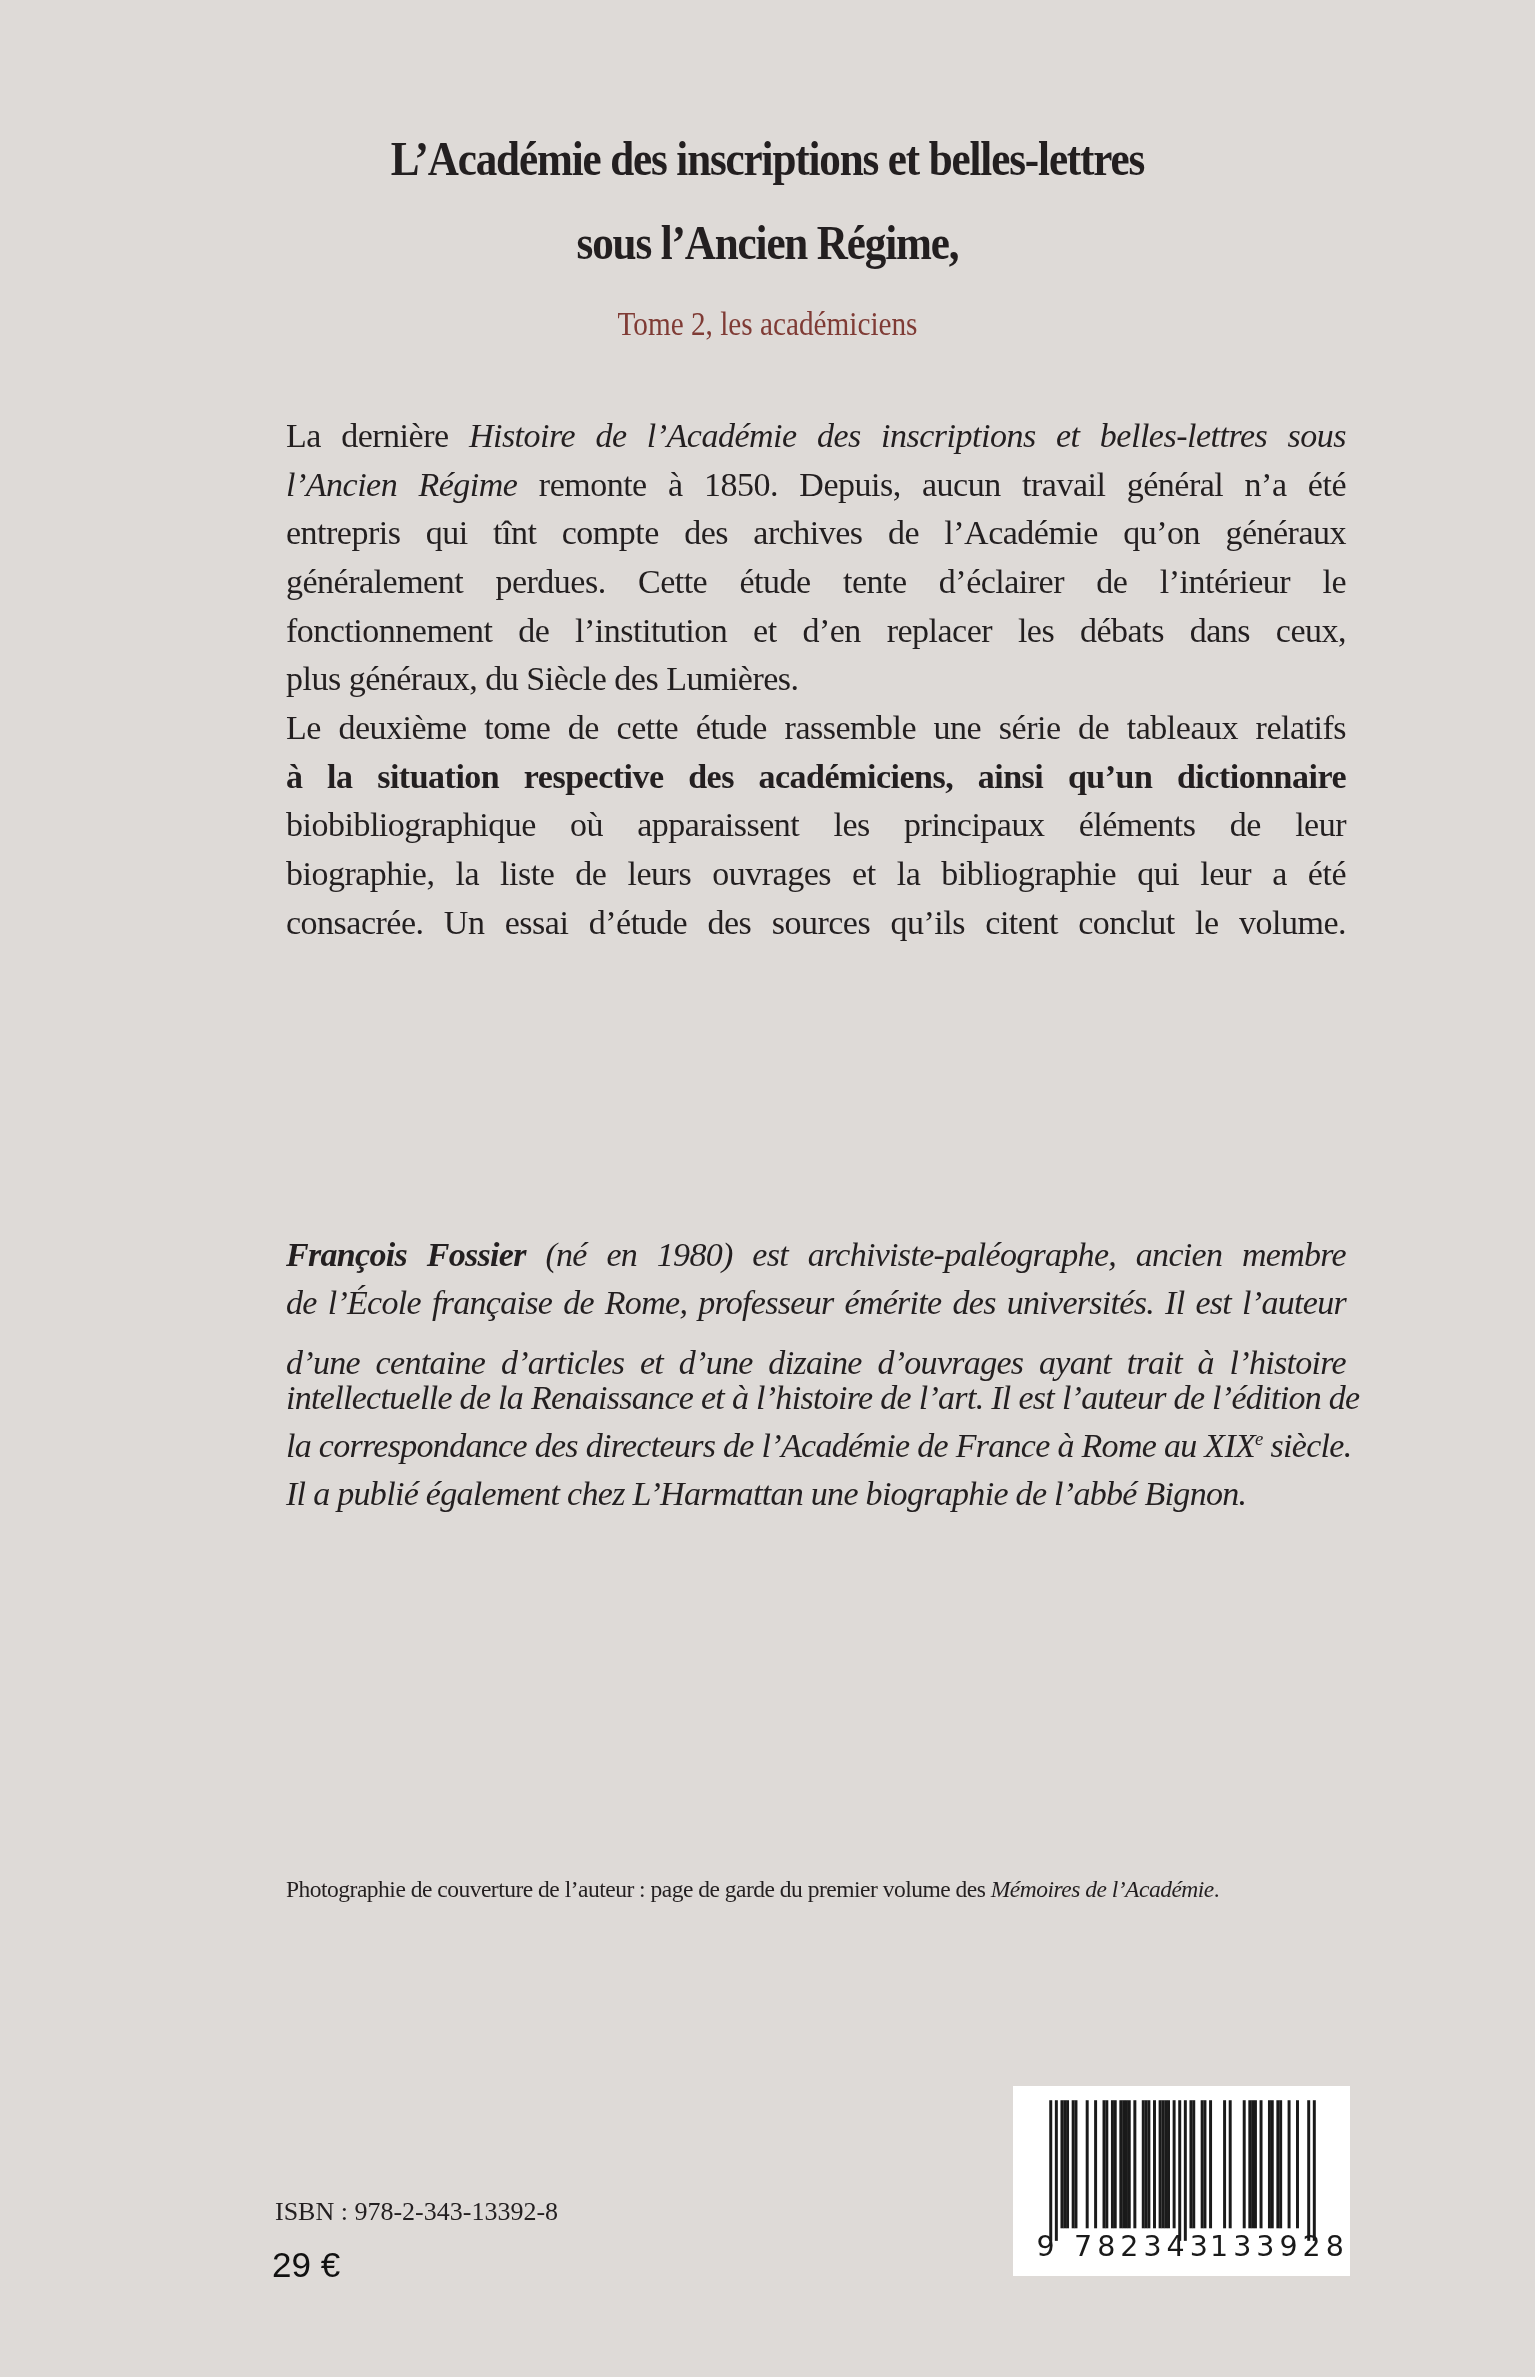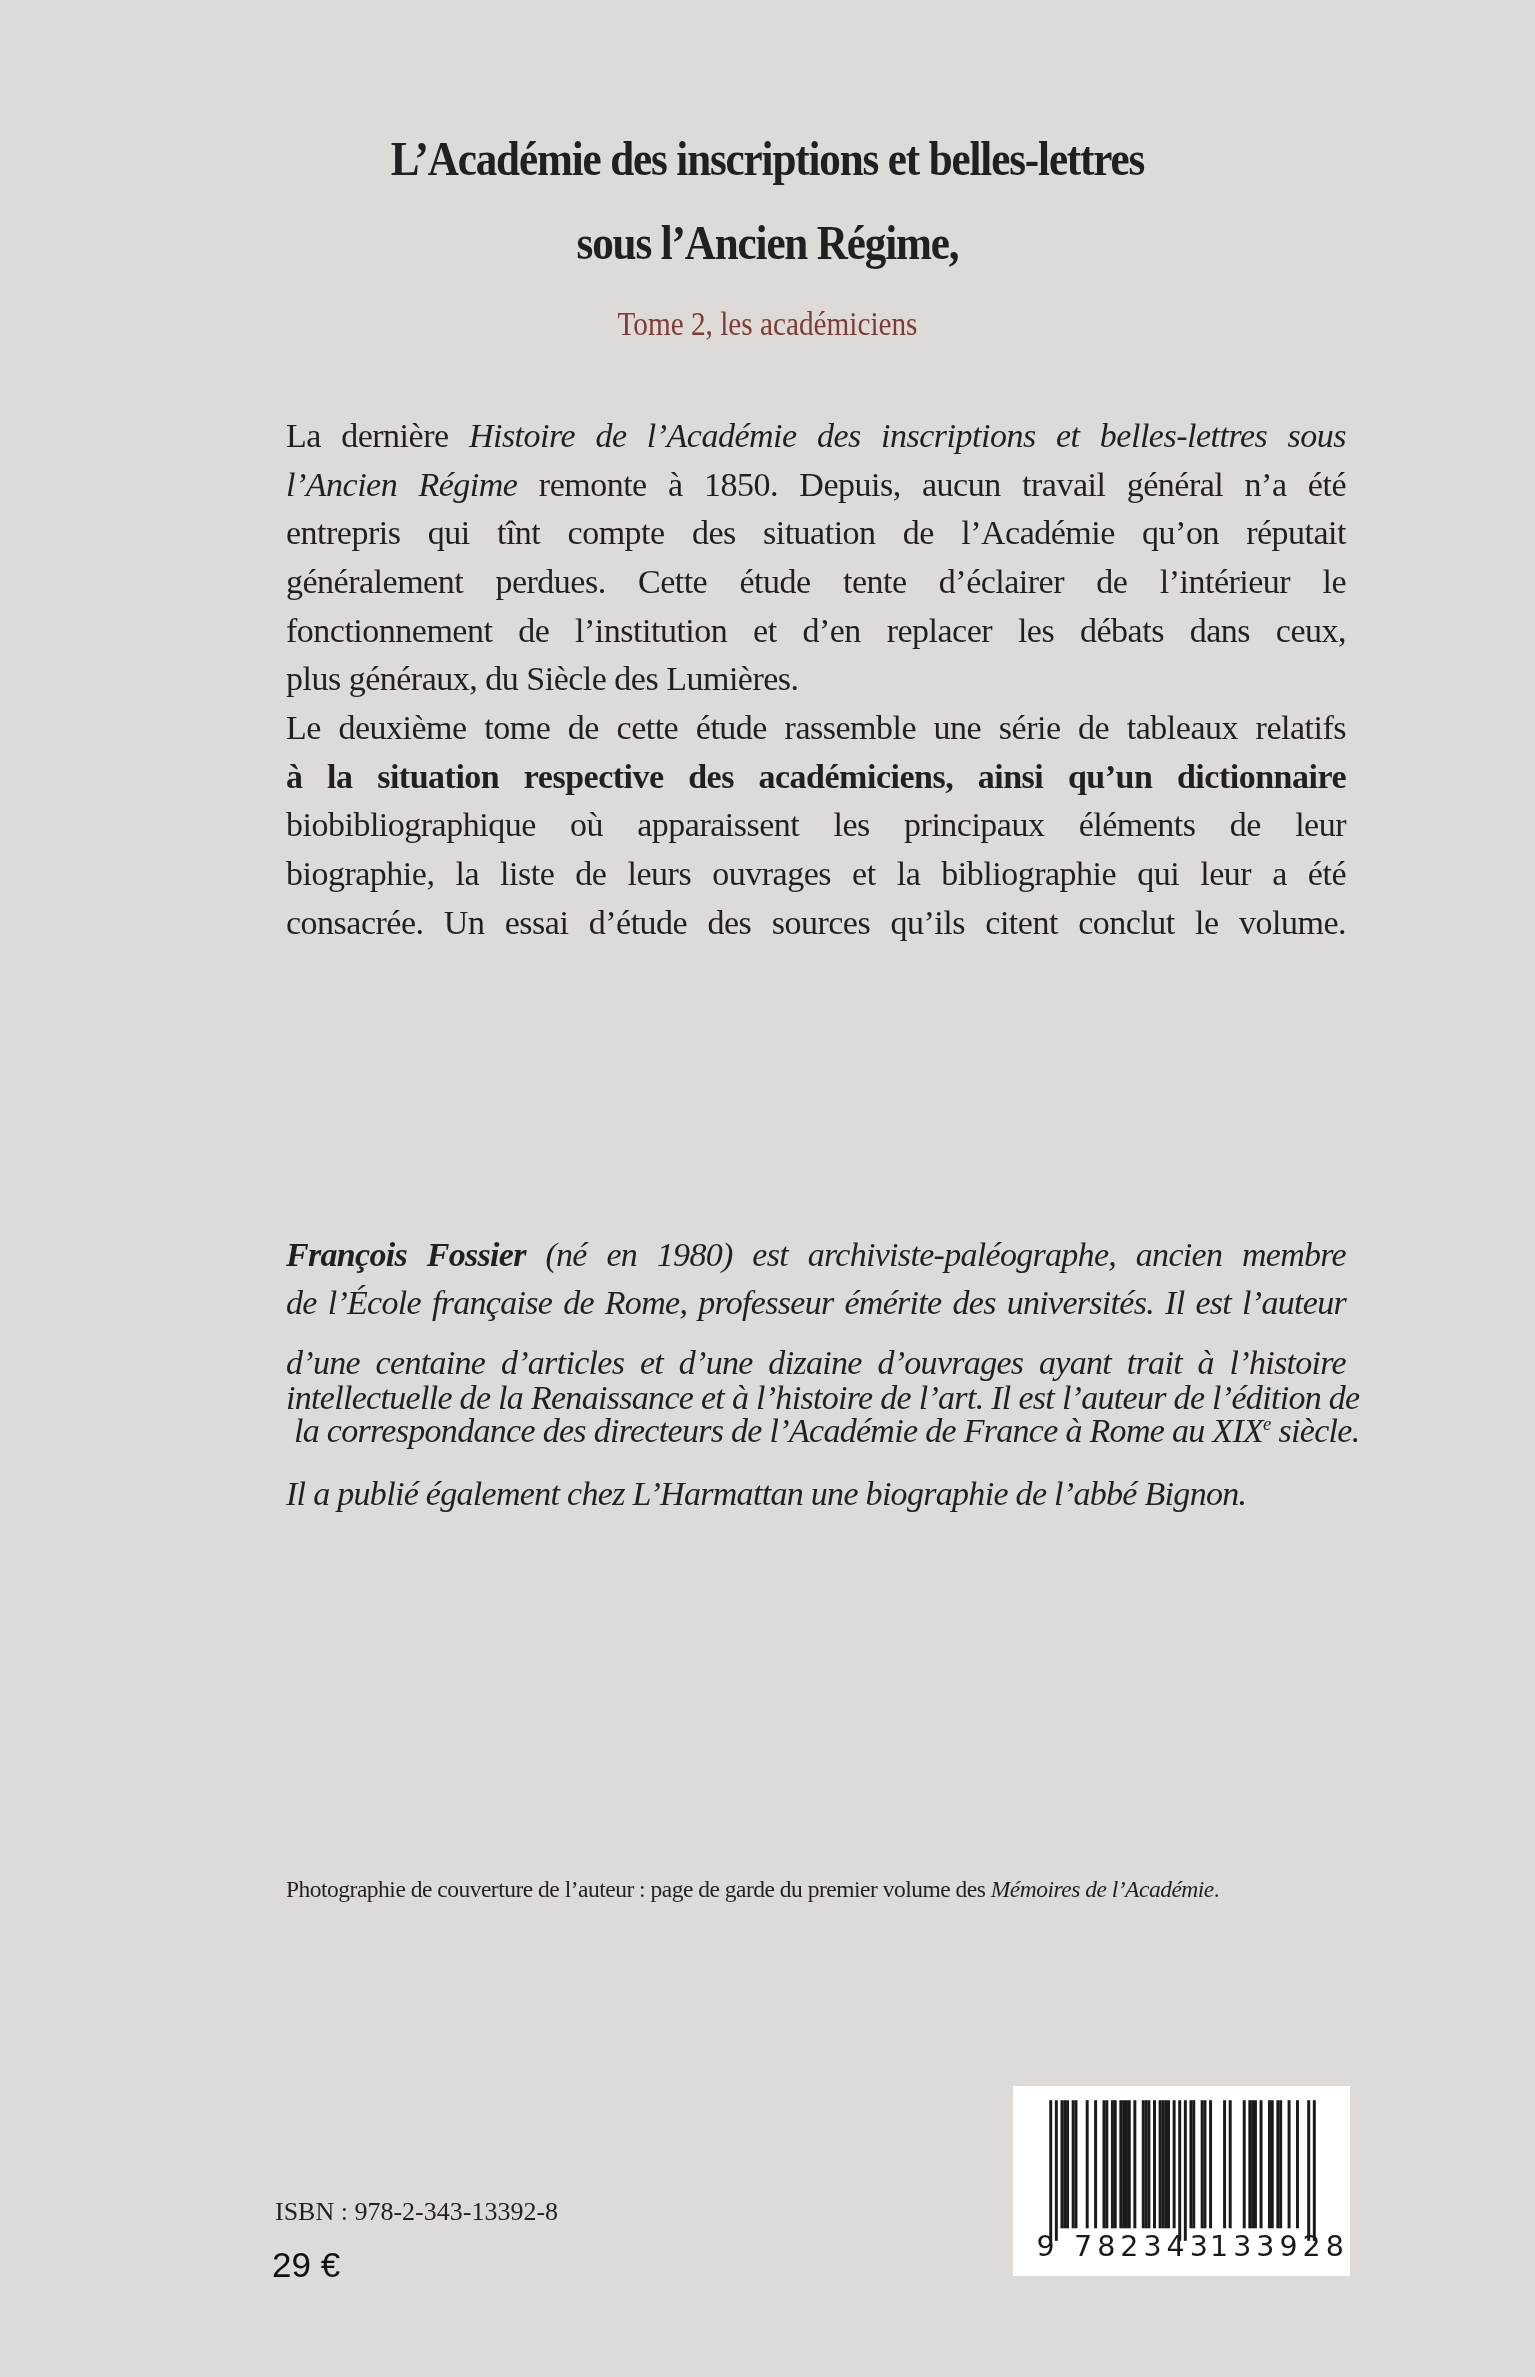--- a/index.html
+++ b/index.html
@@ -131,37 +131,37 @@
 
 <div>
   <div class="title-line" style="top:134px;">L’Académie des inscriptions et belles-lettres</div>
   <div class="title-line" style="top:218px;">sous l’Ancien Régime,</div>
   <div class="subtitle" style="top:307px; color:#7f3b35;">Tome 2, les académiciens</div>
 </div>
 
 <div class="para desc" id="desc" style="top:419px;">
     <div class="line" style="top: 0px;"><span style="font-style: normal;">La dernière </span><span style="font-style: italic;">Histoire de l’Académie des inscriptions et belles-lettres sous</span></div>
     <div class="line" style="top: 49px;"><span style="font-style: italic;">l’Ancien Régime</span><span style="font-style: normal;"> remonte à 1850. Depuis, aucun travail général n’a été</span></div>
-    <div class="line" style="top: 97px;"><span style="font-style: normal;">entrepris qui tînt compte des situation de l’Académie qu’on réputait</span></div>
+    <div class="line" style="top: 97px;"><span style="font-style: normal;">entrepris qui tînt compte des archives de l’Académie qu’on généraux</span></div>
     <div class="line" style="top: 146px;"><span style="font-style: normal;">généralement perdues. Cette étude tente d’éclairer de l’intérieur le</span></div>
     <div class="line" style="top: 195px;"><span style="font-style: normal;">fonctionnement de l’institution et d’en replacer les débats dans ceux,</span></div>
     <div class="line last" style="top: 243px;"><span style="font-style: normal;">plus généraux, du Siècle des Lumières.</span></div>
     <div class="line" style="top: 292px;"><span style="font-style: normal;">Le deuxième tome de cette étude rassemble une série de tableaux relatifs</span></div>
     <div class="line" style="top: 341px;"><span style="font-style: normal; font-weight: bold;">à la situation respective des académiciens, ainsi qu’un dictionnaire</span></div>
     <div class="line" style="top: 389px;"><span style="font-style: normal;">biobibliographique où apparaissent les principaux éléments de leur</span></div>
     <div class="line" style="top: 438px;"><span style="font-style: normal;">biographie, la liste de leurs ouvrages et la bibliographie qui leur a été</span></div>
     <div class="line" style="top: 487px;"><span style="font-style: normal;">consacrée. Un essai d’étude des sources qu’ils citent conclut le volume.</span></div>
   </div>
 
 <div class="para bio" id="bio" style="top:1238px;">
     <div class="line" style="top: 0px;"><span style="font-weight: bold; font-style: italic;">François Fossier</span><span style="font-style: italic;"> (né en 1980) est archiviste-paléographe, ancien membre</span></div>
     <div class="line" style="top: 48px;"><span style="font-style: italic;">de l’École française de Rome, professeur émérite des universités. Il est l’auteur</span></div>
     <div class="line" style="top: 96px; margin-top: 12px;"><span style="font-style: italic;">d’une centaine d’articles et d’une dizaine d’ouvrages ayant trait à l’histoire</span></div>
     <div class="line" style="top: 143px;"><span style="font-style: italic;">intellectuelle de la Renaissance et à l’histoire de l’art. Il est l’auteur de l’édition de</span></div>
-    <div class="line" style="top: 176px; margin-left: 8px;"><span style="font-style: italic;">la correspondance des directeurs de l’Académie de France à Rome au XIX</span><sup style="font-size: 0.55em; font-style: italic; vertical-align: super; line-height: 0;">e</sup><span style="font-style: italic;"> siècle.</span></div>
+    <div class="line" style="top: 191px;"><span style="font-style: italic;">la correspondance des directeurs de l’Académie de France à Rome au XIX</span><sup style="font-size: 0.55em; font-style: italic; vertical-align: super; line-height: 0;">e</sup><span style="font-style: italic;"> siècle.</span></div>
     <div class="line last" style="top: 239px;"><span style="font-style: italic;">Il a publié également chez L’Harmattan une biographie de l’abbé Bignon.</span></div>
   </div>
 
 <div class="caption"><span>Photographie de couverture de l’auteur : page de garde du premier volume des </span><span class="it">Mémoires de l’Académie</span><span>.</span></div>
 
 <div class="isbn">ISBN : 978-2-343-13392-8</div>
 <div class="price">29 €</div>
 
 <div class="barcode-box">
   <svg class="barcode-svg" id="barcode-svg" width="337" height="190" viewBox="0 0 402 227">

